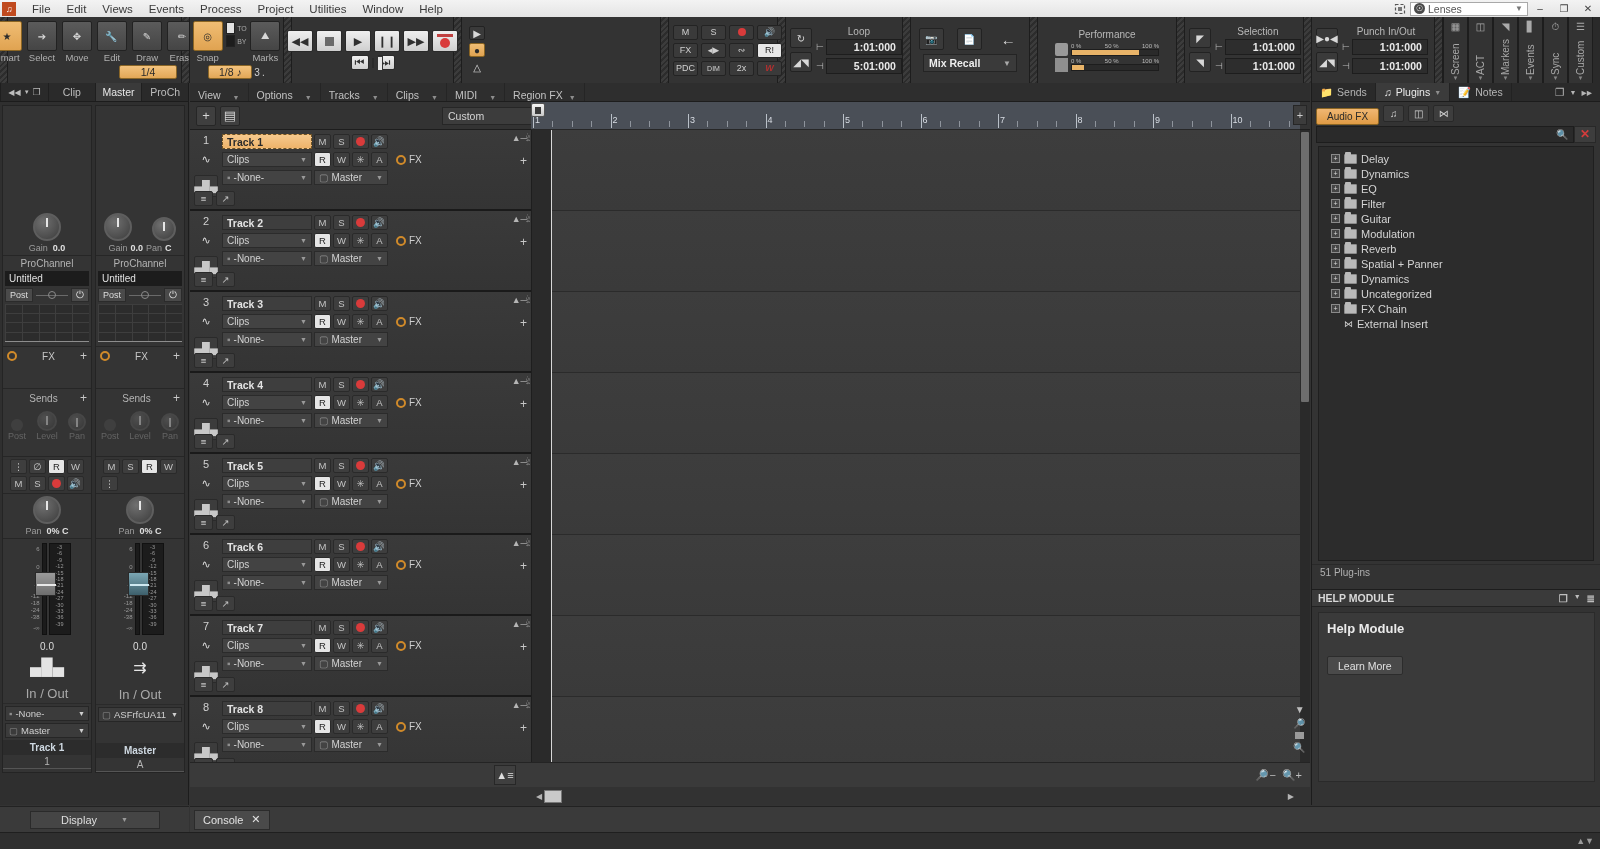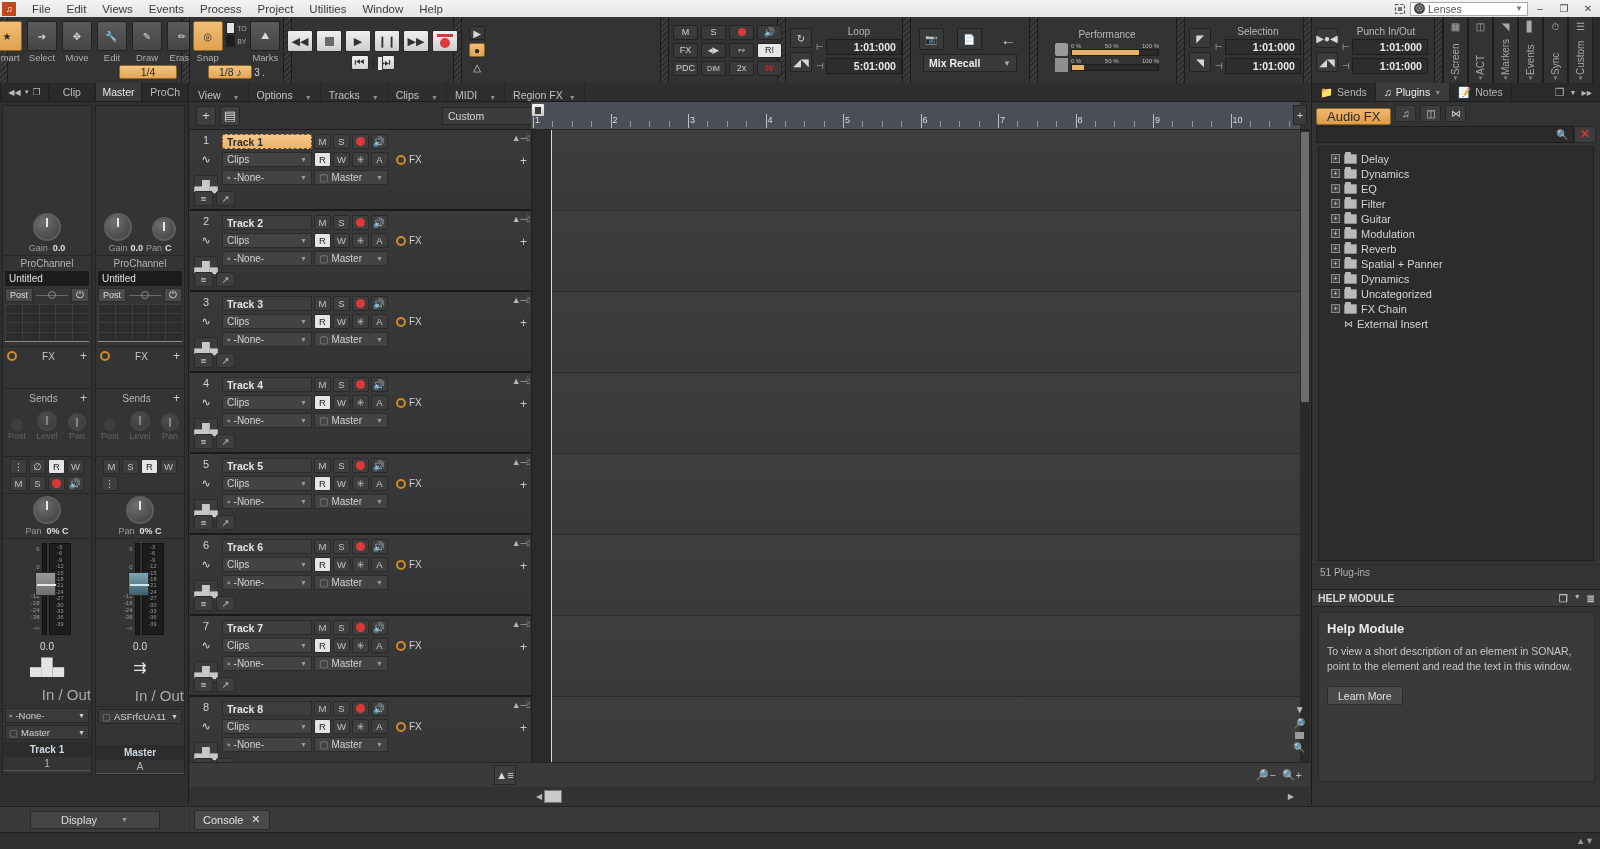--- a/index.html
+++ b/index.html
@@ -104,21 +104,21 @@
      border-bottom:1px solid #8d8d8d; background-color:#2c2c2c;}
   .msrw{ width:17px;height:14px; font-size:9px; }
   .fader-area{ height:100px; display:flex; align-items:center; justify-content:center; gap:2px;}
   .fader-track{ width:5px;height:92px;background:#1b1b1b;border:1px solid #111;position:relative;}
   .fader-cap{ position:absolute;left:-8px;top:28px;width:21px;height:24px;
      background:linear-gradient(#9a9a9a,#6e6e6e); border:1px solid #2a2a2a;}
   .fader-cap.blue{ background:linear-gradient(#7ba7b4,#3d5f6b); }
   .scale{ font-size:6px; color:#9a9a9a; line-height:7px; text-align:right; width:16px;}
   .meterbox{ width:22px;height:92px;background:#1c1c1c;border:1px solid #111; display:flex;}
   .meterscale{ font-size:5.5px;color:#9a9a9a;line-height:6.4px;width:20px;text-align:center;}
-  .io-title{ text-align:right;font-size:15px;color:#a9a9a9;padding:2px 0;border-bottom:1px solid #2a2a2a;}
+  .io-title{ text-align:center;font-size:13px;color:#a9a9a9;padding:2px 0;border-bottom:1px solid #2a2a2a;}
   .sel-sm{ background:#3b3b3b;border:1px solid #262626;font-size:9.5px;color:#d0d0d0;
      display:flex;align-items:center;padding:1px 3px;margin:2px; height:15px;}
   .sel-sm .ar{margin-left:auto;font-size:7px;}
   .tname{ text-align:center;font-size:10px;font-weight:bold;color:#cfd9e2;background:#2c2c2c;padding:2px 0;}
   .tnum{ text-align:center;font-size:10px;color:#b6b6b6;padding:1px 0; border-bottom:1px solid #555;}
   .displaybar{ position:absolute;left:0;top:806px;width:189px;height:26px;background:#3a3a3a;
      display:flex;align-items:center;justify-content:center;border-top:1px solid #222;}
 
   
   .trackview{ position:absolute; left:190px; top:83px; width:1120px; height:722px; background:#333;}
@@ -181,21 +181,21 @@
 
   
   .browser{ position:absolute; left:1311px; top:83px; width:289px; height:722px; background:#333;
      border-left:1px solid #1c1c1c;}
   .br-tabs{ height:19px; display:flex; background:#2a2a2a; border-bottom:1px solid #1c1c1c;}
   .br-tab{ display:flex;align-items:center;gap:4px;padding:0 8px;font-size:10.5px;color:#b5b5b5;
      border-right:1px solid #222;}
   .br-tab.sel{ background:#3b3b3b;color:#ececec;}
   .br-toolbar{ height:22px;display:flex;align-items:center;gap:4px;padding:2px 4px;background:#333;}
   .afx{ height:17px;padding:0 10px;background:linear-gradient(#f0b773,#e09b45);color:#2a2a2a;
-     display:flex;align-items:center;border:1px solid #8b6523;border-radius:2px;font-size:13px;margin-top:7px;}
+     display:flex;align-items:center;border:1px solid #8b6523;border-radius:2px;font-size:10px;margin-top:7px;}
   .tb2{ width:21px;height:17px;background:#3d3d3d;border:1px solid #282828;border-radius:2px;
      display:flex;align-items:center;justify-content:center;color:#cfcfcf;font-size:10px;}
   .searchrow{ height:18px;display:flex;align-items:center;margin:1px 4px;}
   .searchbox{ flex:1;height:17px;background:#2a2a2a;border:1px solid #1d1d1d;display:flex;align-items:center;
      padding:0 4px;color:#a5a5a5;font-size:10px;}
   .xbtn{ width:22px;height:17px;background:#3d3d3d;border:1px solid #282828;
      display:flex;align-items:center;justify-content:center;color:#d33c3c;font-weight:bold;font-size:12px;}
   .plugin-list{ margin:3px 6px; height:415px; background:#2c2c2c; border:1px solid #1f1f1f;
      padding:4px 0; overflow:hidden;}
   .pl-item{ display:flex;align-items:center;gap:4px;height:15px;padding-left:12px;font-size:11px;color:#d4d4d4;}
@@ -1462,21 +1462,20 @@
       <div class="hm-title">
         <span>HELP MODULE</span>
         <span style="margin-left:auto;display:flex;gap:6px;color:#bdbdbd;font-size:10px;">
           <span>❐</span>
           <span style="font-size:7px;">▼</span>
           <span>≣</span>
         </span>
       </div>
       <div class="hm-body">
         <div class="hm-h">Help Module</div>
-        <div class="hm-p">To view a short description of an element in SONAR, point to the element and read the text in this window.</div>
         <div class="learn">Learn More</div>
       </div>
     </div>
   </div>
 
   <div class="bottombar">
     <div class="console-tab">
       <span>Console</span>
       <span>✕</span>
     </div>

